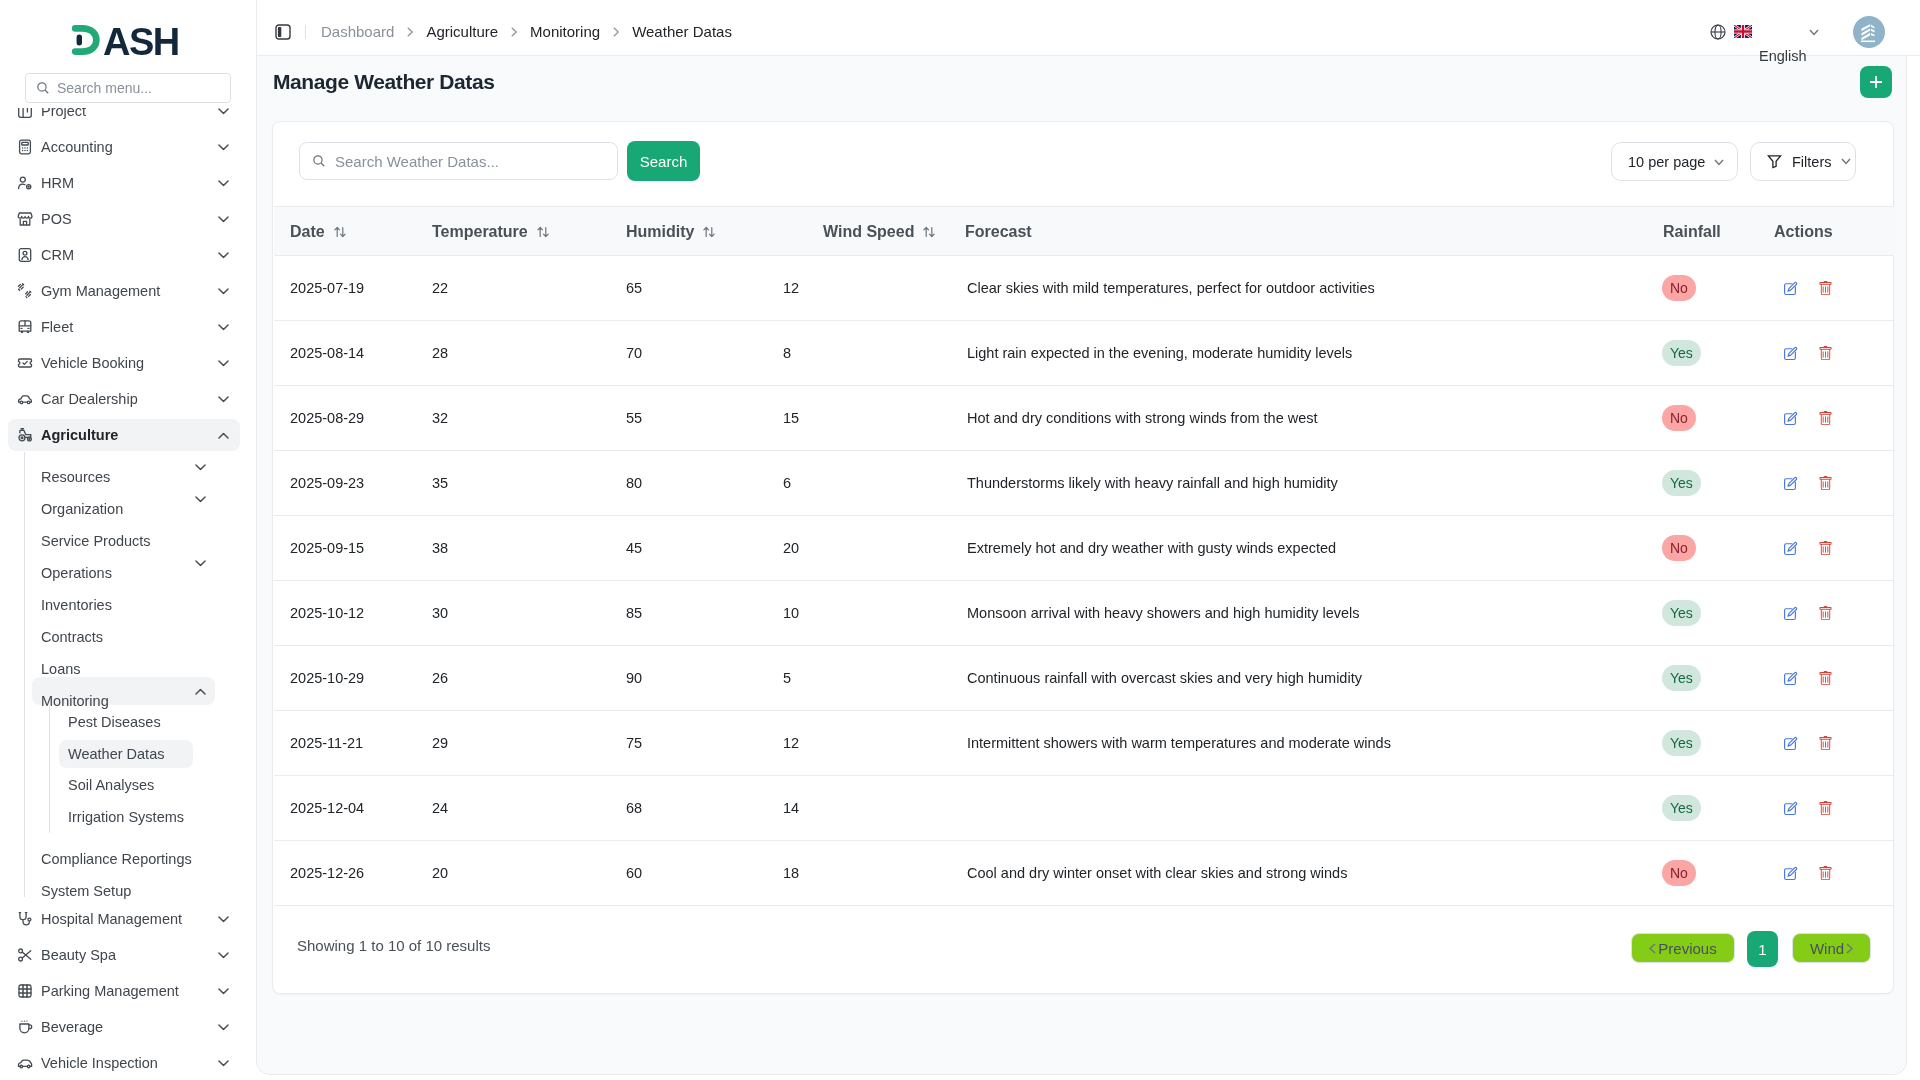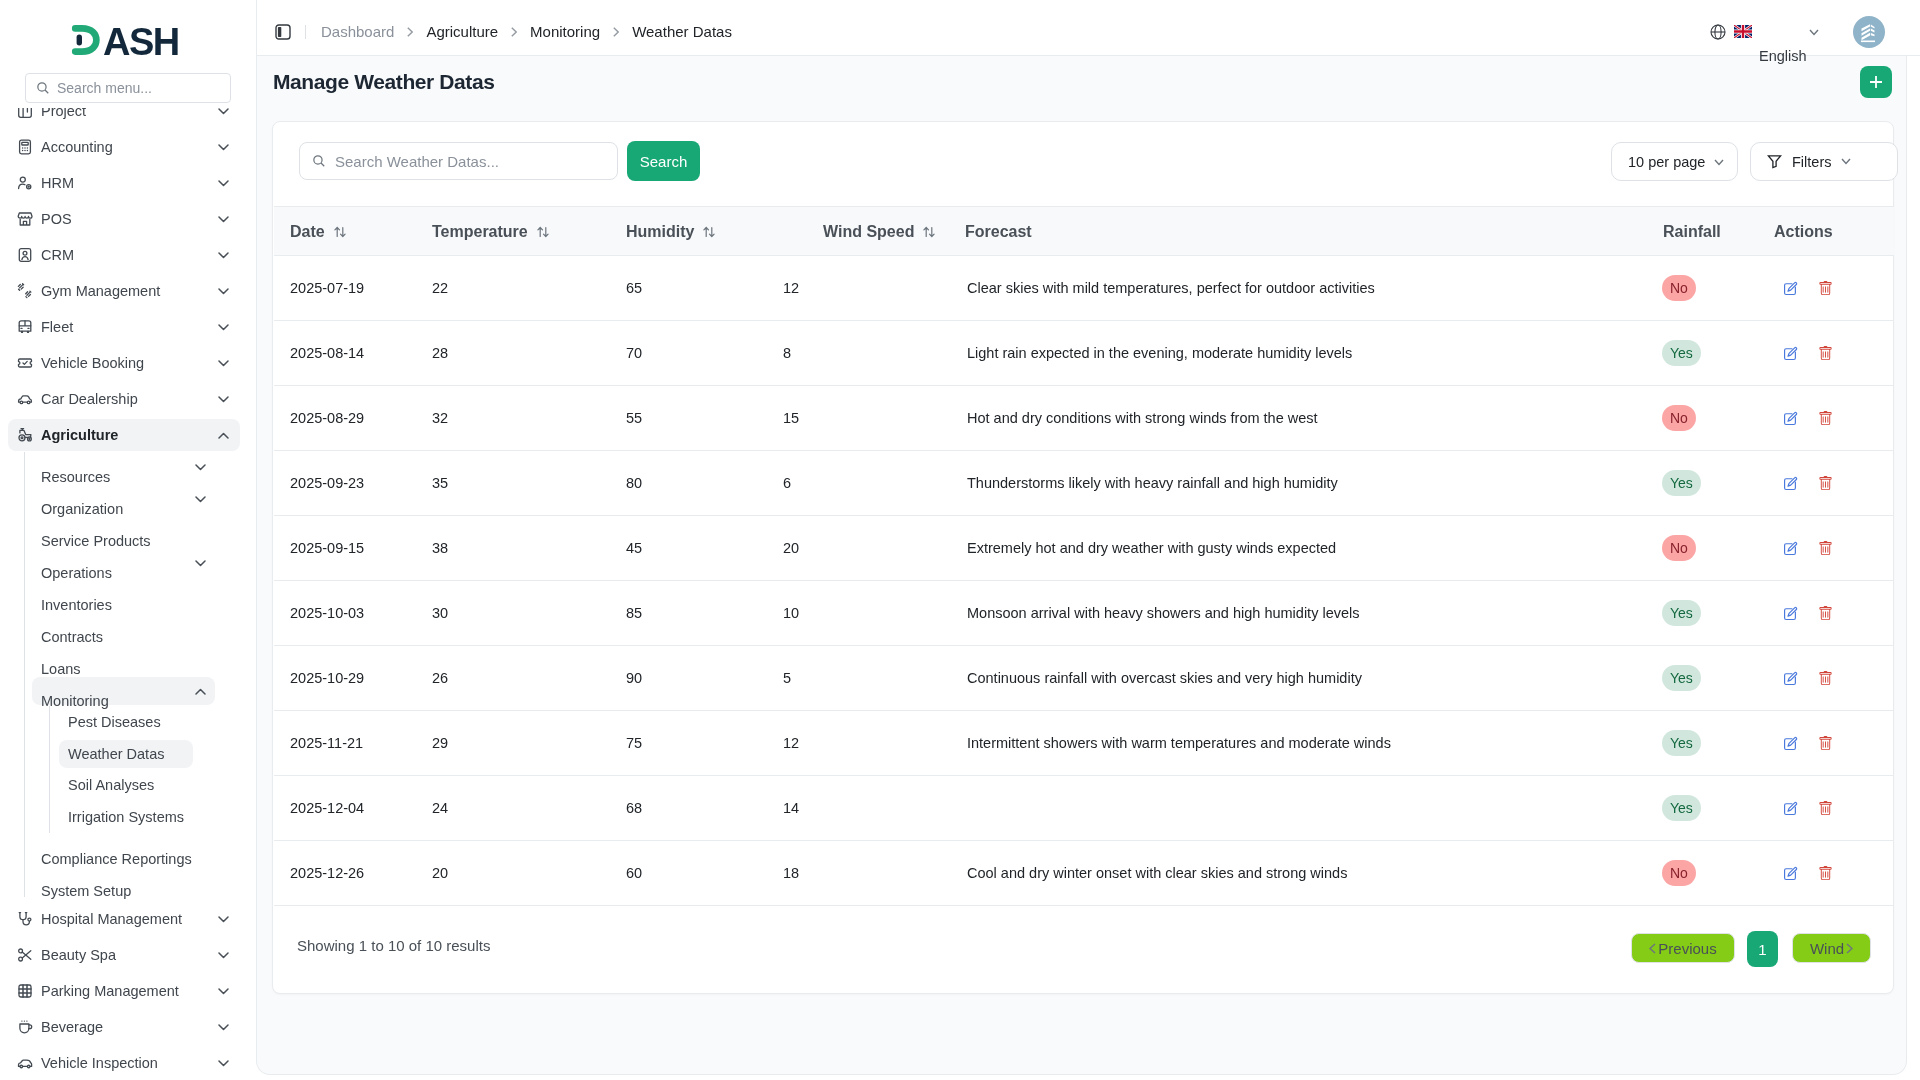--- a/index.html
+++ b/index.html
@@ -480,21 +480,21 @@
         </svg>
       <span>Search Weather Datas...</span>
     </div>
     <div class="abs greenbtn" style="left:354px; top:19px; width:73px; height:40px; font-size:15px;">Search</div>
     <div class="abs selbtn" style="left:1338px; top:20px; width:127px; height:39px; padding-left:16px;">
       <span>10 per page</span>
       <svg style="position:absolute; right:13px; top:16px;" width="10" height="7" viewBox="0 0 10 7" fill="none" stroke="#6c757d" stroke-width="1.4">
           <path d="M1 1 L5 5.5 L9 1"></path>
         </svg>
     </div>
-    <div class="abs selbtn" style="left:1477px; top:20px; width:148px; height:39px; padding-left:16px; gap:10px;">
+    <div class="abs selbtn" style="left:1477px; top:20px; width:106px; height:39px; padding-left:16px; gap:10px;">
       <svg width="15" height="15" viewBox="0 0 16 16" fill="none" stroke="#212529" stroke-width="1.4">
           <path d="M1.5 2 H14.5 L9.7 7.8 V13.2 L6.3 14.5 V7.8 Z"></path>
         </svg>
       <span>Filters</span>
       <svg width="10" height="7" viewBox="0 0 10 7" fill="none" stroke="#6c757d" stroke-width="1.4">
           <path d="M1 1 L5 5.5 L9 1"></path>
         </svg>
     </div>
 
     <div class="abs" id="thead">
@@ -613,21 +613,21 @@
               <path d="M9.6 2.9 H3.3 C2.4 2.9 1.7 3.6 1.7 4.5 V12.8 C1.7 13.7 2.4 14.4 3.3 14.4 H11.6 C12.5 14.4 13.2 13.7 13.2 12.8 V6.5"></path>
               <path d="M12.4 1.95 C12.9 1.45 13.7 1.45 14.2 1.95 C14.7 2.45 14.7 3.25 14.2 3.75 L8.2 9.75 L5.3 10.85 L6.4 7.95 Z"></path>
             </svg>
             <svg width="15" height="15" viewBox="0 0 16 16" fill="#d2453a">
               <path d="M5.5 5.5A.5.5 0 0 1 6 6v6a.5.5 0 0 1-1 0V6a.5.5 0 0 1 .5-.5zm2.5 0a.5.5 0 0 1 .5.5v6a.5.5 0 0 1-1 0V6a.5.5 0 0 1 .5-.5zm3 .5a.5.5 0 0 0-1 0v6a.5.5 0 0 0 1 0V6z"></path>
               <path d="M14.5 3a1 1 0 0 1-1 1H13v9a2 2 0 0 1-2 2H5a2 2 0 0 1-2-2V4h-.5a1 1 0 0 1-1-1V2a1 1 0 0 1 1-1H6a1 1 0 0 1 1-1h2a1 1 0 0 1 1 1h3.5a1 1 0 0 1 1 1v1zM4.118 4 4 4.059V13a1 1 0 0 0 1 1h6a1 1 0 0 0 1-1V4.059L11.882 4H4.118zM2.5 3h11V2h-11v1z"></path>
             </svg>
           </div>
     </div>
 <div class="row" style="top:459px;">
-      <div class="cell c-date">2025-10-03</div>
+      <div class="cell c-date">2025-10-12</div>
           <div class="cell c-temp">30</div>
       <div class="cell c-hum">85</div>
           <div class="cell c-wind">10</div>
       <div class="cell c-fc">Monsoon arrival with heavy showers and high humidity levels</div>
           <div class="cell c-rain">
             <span class="badge b-yes">Yes</span>
           </div>
       <div class="cell c-act">
             <svg width="15" height="15" viewBox="0 0 16 16" fill="none" stroke="#4a79dd" stroke-width="1.25" stroke-linecap="round" stroke-linejoin="round">
               <path d="M9.6 2.9 H3.3 C2.4 2.9 1.7 3.6 1.7 4.5 V12.8 C1.7 13.7 2.4 14.4 3.3 14.4 H11.6 C12.5 14.4 13.2 13.7 13.2 12.8 V6.5"></path>

